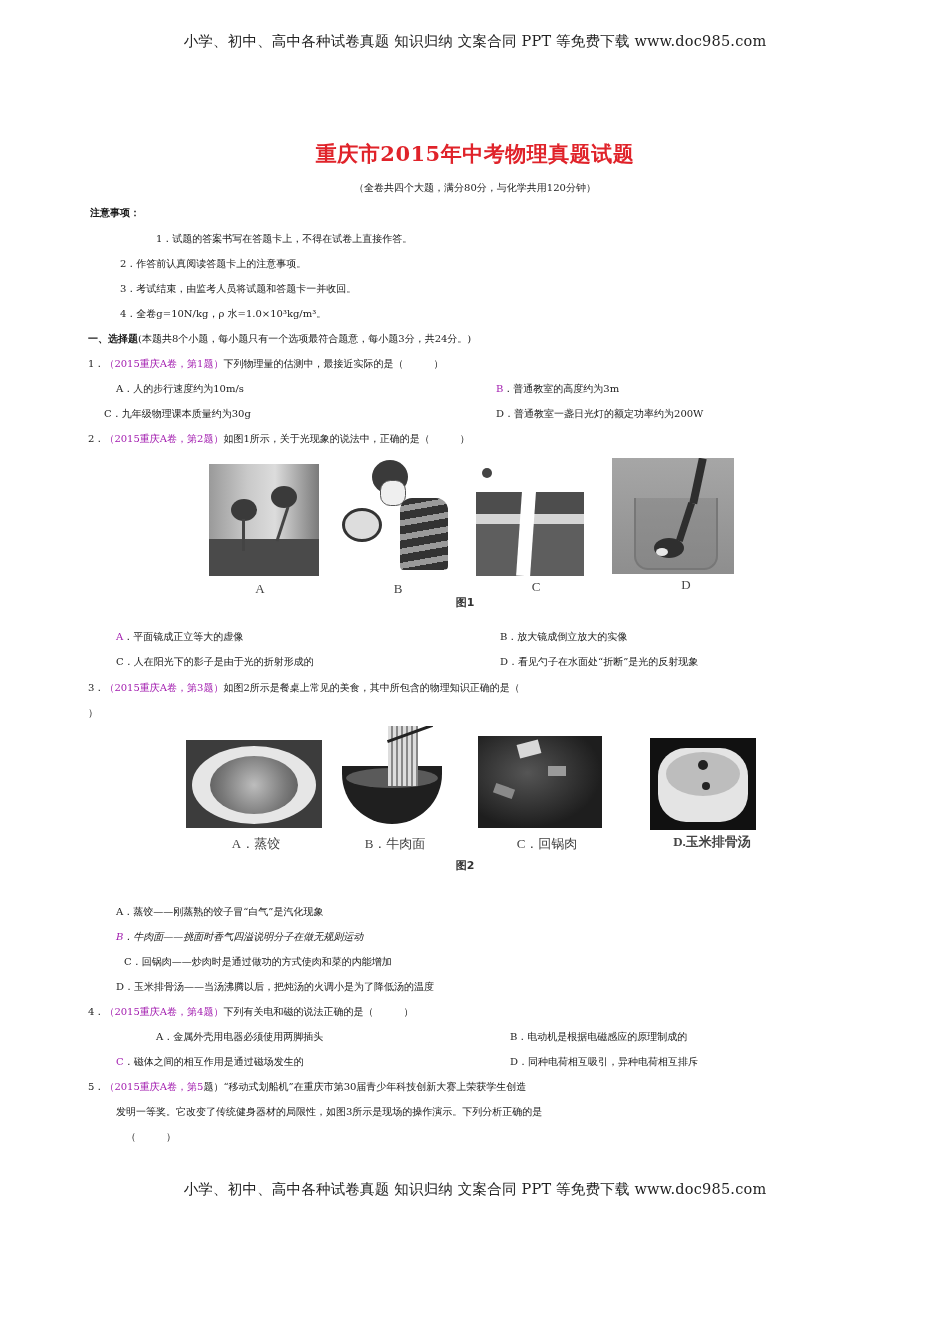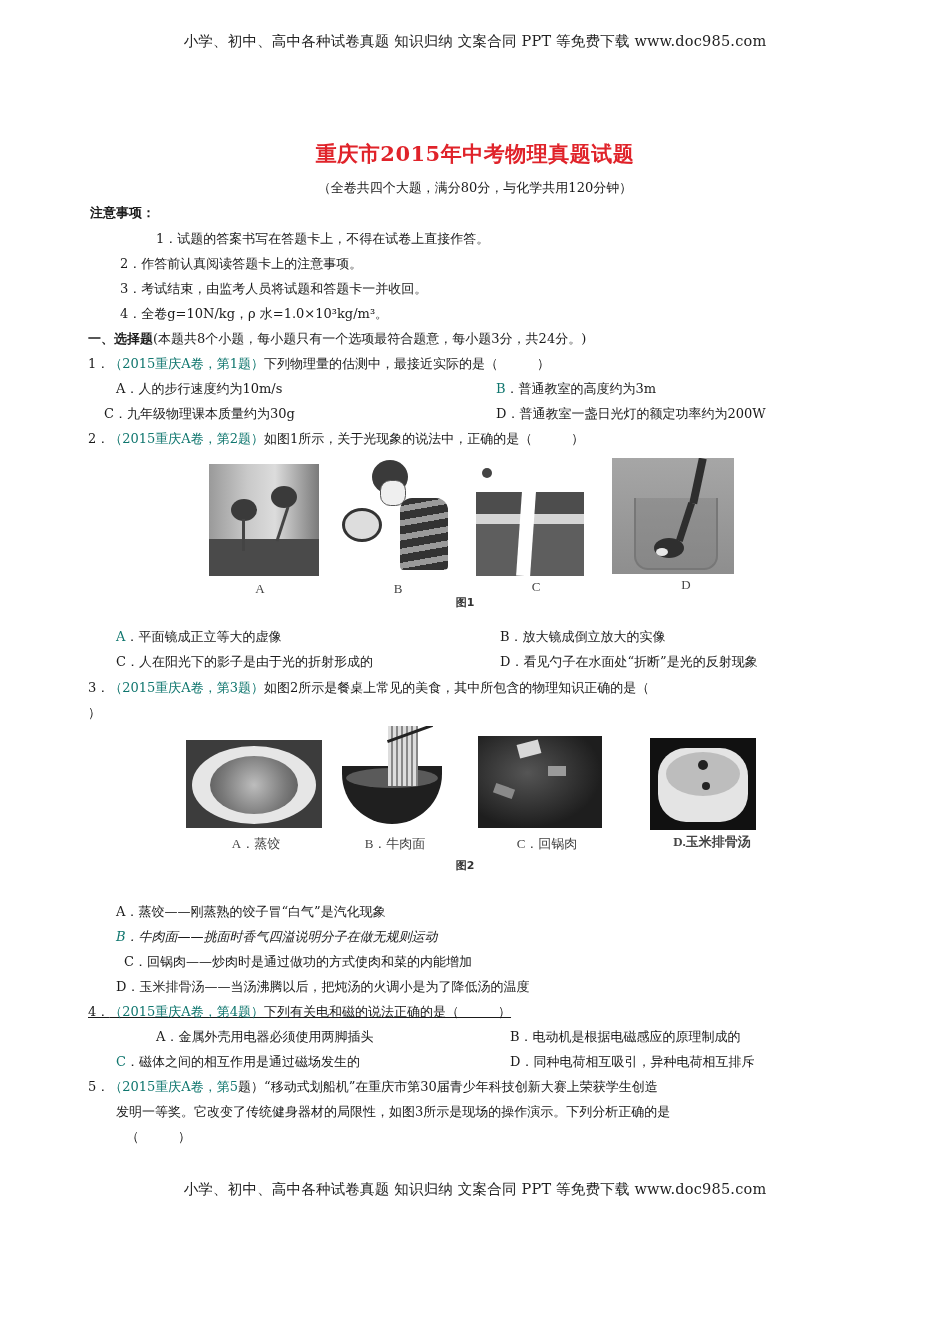--- a/index.html
+++ b/index.html
@@ -12,22 +12,22 @@
   .hdr {
     left: 0; width: 950px; text-align: center; font-size: 14.5px;
     font-family: "DejaVu Serif", "Liberation Serif", serif; color: #222;
     letter-spacing: 0.2px;
   }
   .title {
     left: 0; width: 950px; text-align: center; top: 140px;
     font-size: 21px; font-weight: bold; color: #e0232a; letter-spacing: 0.5px;
     font-family: "DejaVu Serif", "Liberation Serif", serif;
   }
-  .line { font-size: 13px; line-height: 20px; white-space: nowrap; }
-  .red { color: #0f766e; }
+  .line { font-size: 10px; line-height: 20px; white-space: nowrap; }
+  .red { color: #a21caf; }
   .bold { font-weight: bold; }
   .fig {
     position: absolute; overflow: hidden;
     background: linear-gradient(135deg, #8a8a8a 0%, #5c5c5c 45%, #3b3b3b 100%);
   }
   .fig-cap {
     position: absolute; font-size: 13px; color: #444; text-align: center;
     font-family: "Liberation Serif", serif;
   }
   .fig-label {
@@ -171,21 +171,21 @@
 <div class="abs line" style="left:116px;top:927px;font-style:italic;">
   <span class="red">B</span><span>．牛肉面——挑面时香气四溢说明分子在做无规则运动</span>
 </div>
 <div class="abs line" style="left:116px;top:952px;margin-left:8px;">
   <span>C</span><span>．回锅肉——炒肉时是通过做功的方式使肉和菜的内能增加</span>
 </div>
 <div class="abs line" style="left:116px;top:977px;">
   <span>D</span><span>．玉米排骨汤——当汤沸腾以后，把炖汤的火调小是为了降低汤的温度</span>
 </div>
 
-<div class="abs line" style="left:88px;top:1002px;text-decoration:underline;">
+<div class="abs line" style="left:88px;top:1002px;">
   <span>4．</span><span class="red">（2015重庆A卷，第4题）</span><span>下列有关电和磁的说法正确的是（　　　）</span>
 </div>
 <div class="abs line" style="left:116px;top:1027px;margin-left:40px;">
   <span>A</span><span>．金属外壳用电器必须使用两脚插头</span>
 </div>
 <div class="abs line" style="left:510px;top:1027px;">
   <span>B</span><span>．电动机是根据电磁感应的原理制成的</span>
 </div>
 <div class="abs line" style="left:116px;top:1052px;">
   <span class="red">C</span><span>．磁体之间的相互作用是通过磁场发生的</span>

